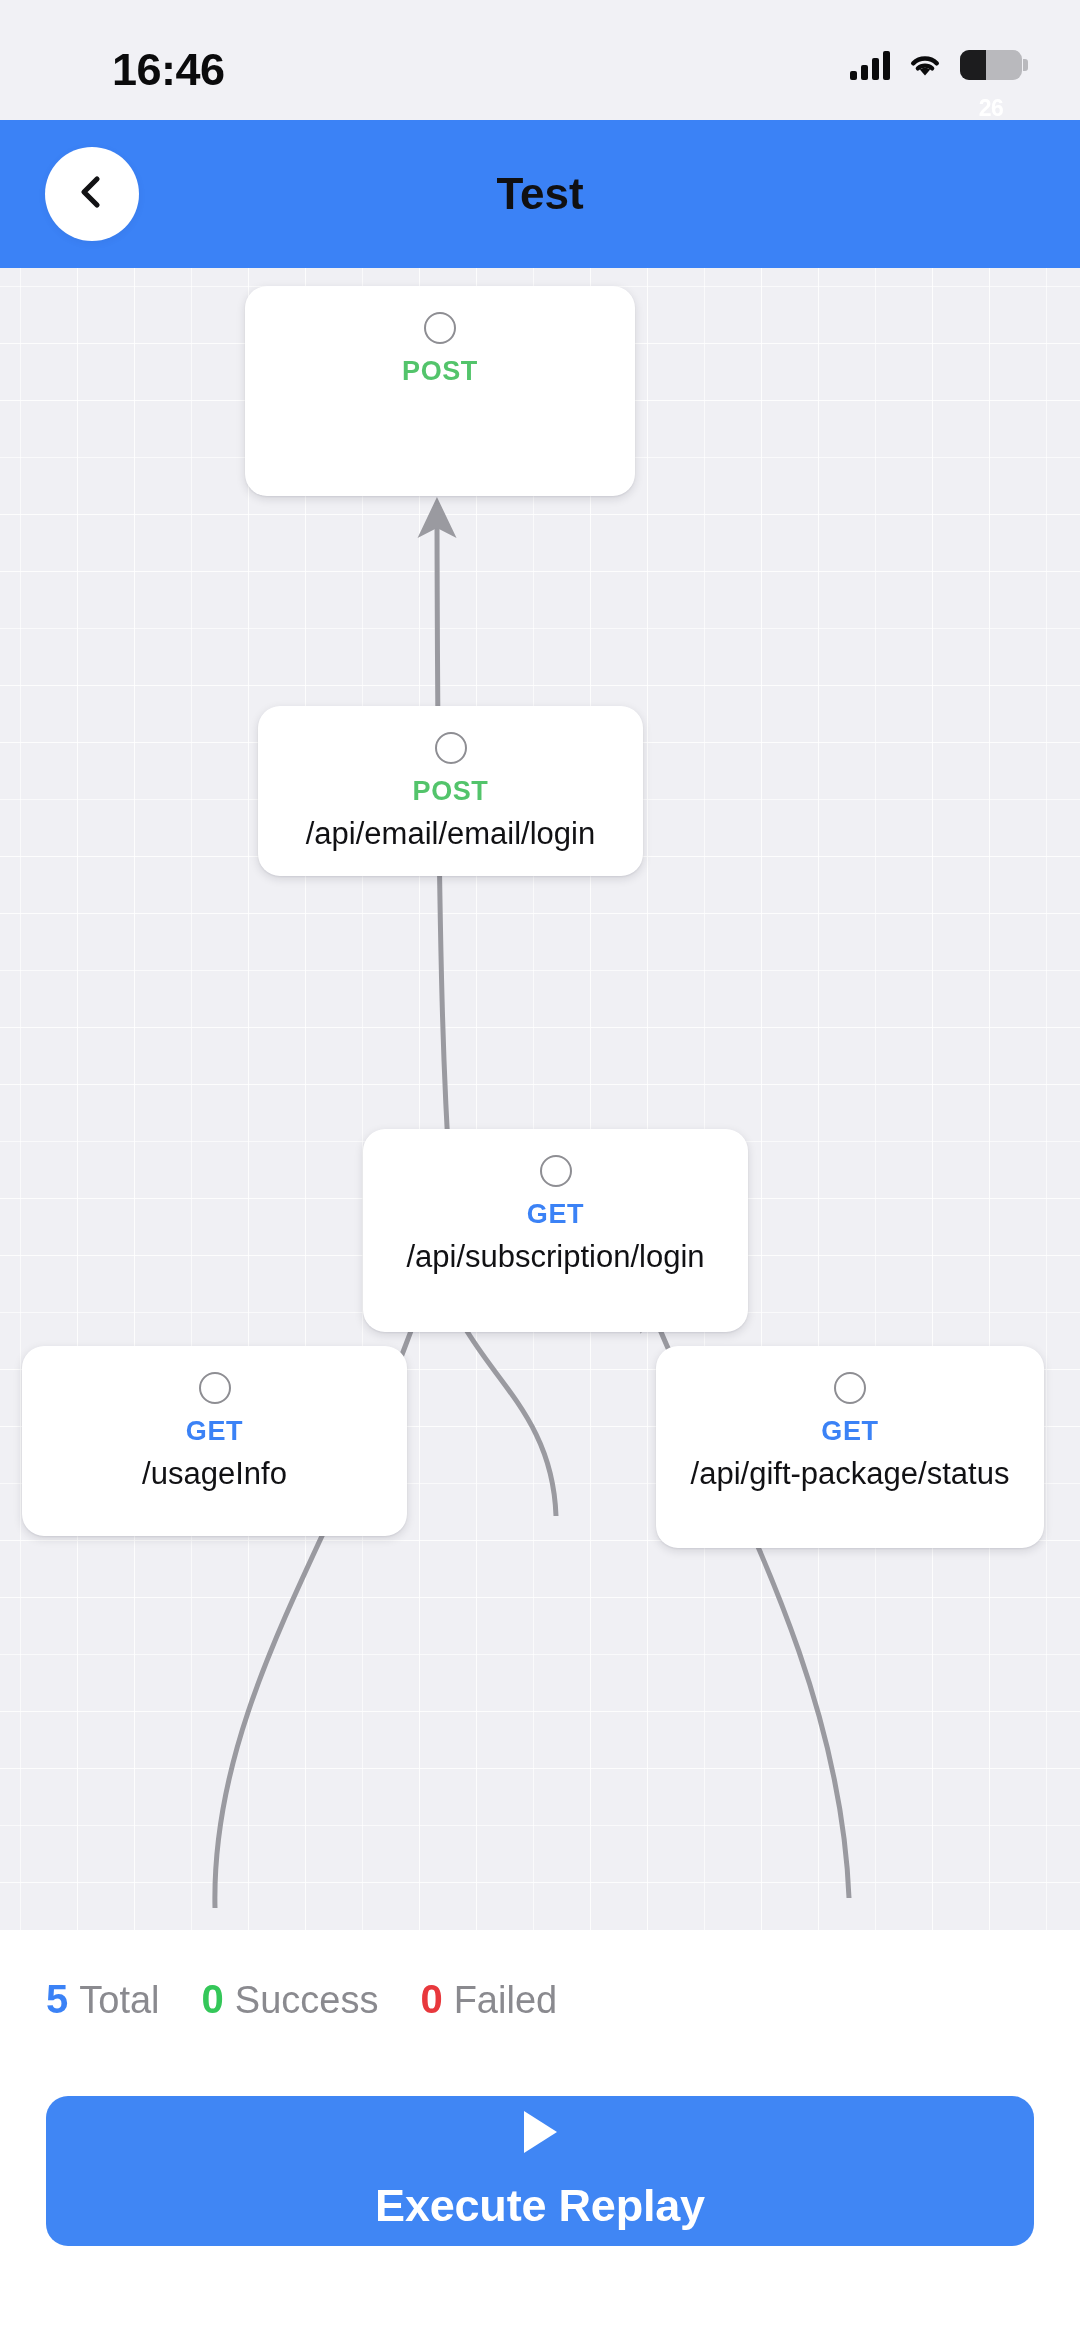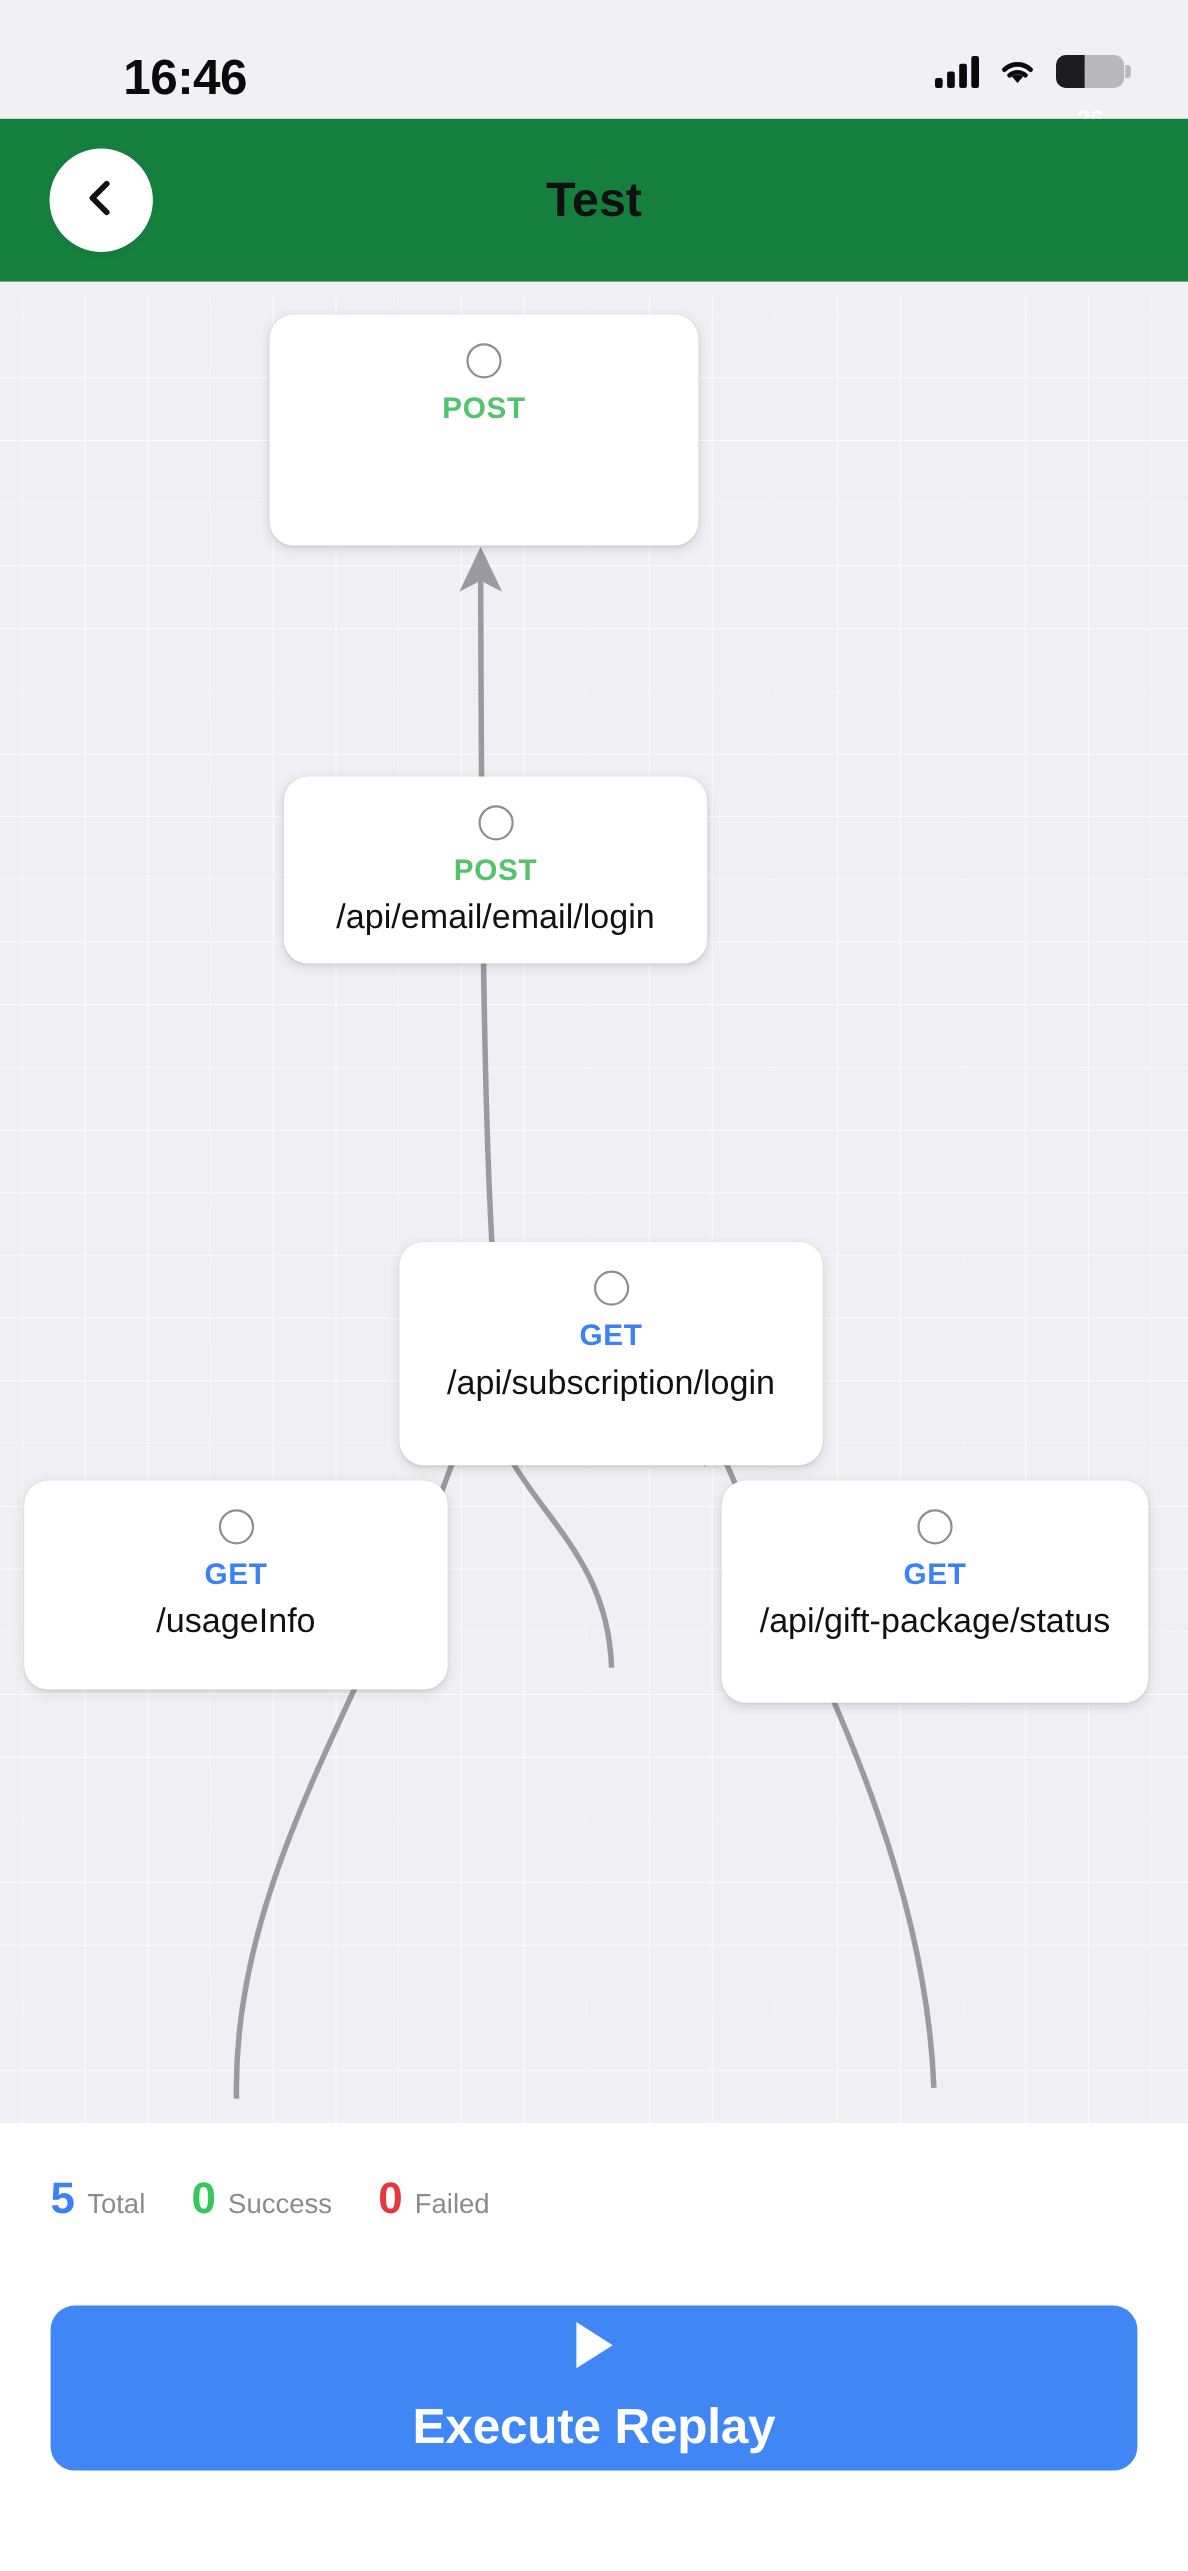--- a/index.html
+++ b/index.html
@@ -51,22 +51,22 @@
   .battery .pct {
     position:absolute; left:0; top:0; width:100%; height:100%;
     display:flex; align-items:center; justify-content:center;
     font-size:23px; font-weight:bold; color:#ffffff;
     letter-spacing:-0.5px;
     margin-top:43px;
   }
 
   
   #header {
-    position:absolute; left:0; top:108px; width:1080px; height:148px;
-    background:#15803d;
+    position:absolute; left:0; top:120px; width:1080px; height:148px;
+    background:#3b82f6;
   }
   #back-button {
     position:absolute; left:45px; top:27px;
     width:94px; height:94px; border-radius:50%;
     background:#ffffff;
     box-shadow:0 2px 8px rgba(0,0,0,0.05);
     display:flex; align-items:center; justify-content:center;
     cursor:pointer;
   }
   #page-title {
@@ -123,21 +123,21 @@
   #bottom {
     position:absolute; left:0; top:1930px; width:1080px; height:407px;
     background:#ffffff;
   }
   #stats {
     position:absolute; left:46px; top:47px;
     display:flex; align-items:baseline; gap:42px;
   }
   .stat { display:flex; align-items:baseline; gap:11px; }
   .stat .num { font-size:40px; font-weight:bold; }
-  .stat .lbl { font-size:25px; color:#8a8a8f; }
+  .stat .lbl { font-size:38px; color:#8a8a8f; }
   .num.total   { color:#3b82f6; }
   .num.success { color:#34c759; }
   .num.failed  { color:#e8383d; }
 
   #execute-replay {
     position:absolute; left:46px; top:166px;
     width:988px; height:150px; border-radius:22px;
     background:#4086f4; border:none;
     display:flex; align-items:center; justify-content:center; gap:27px;
     cursor:pointer;

